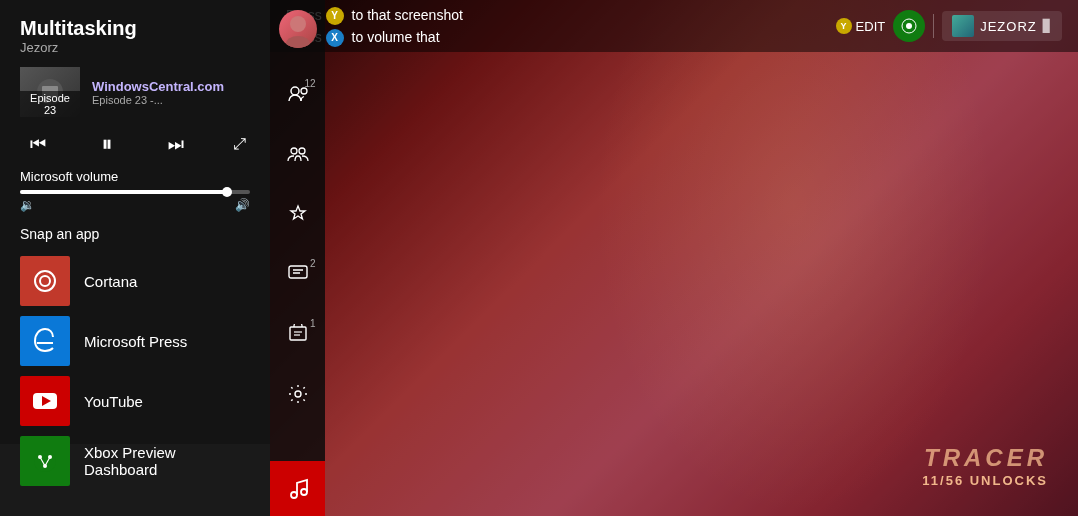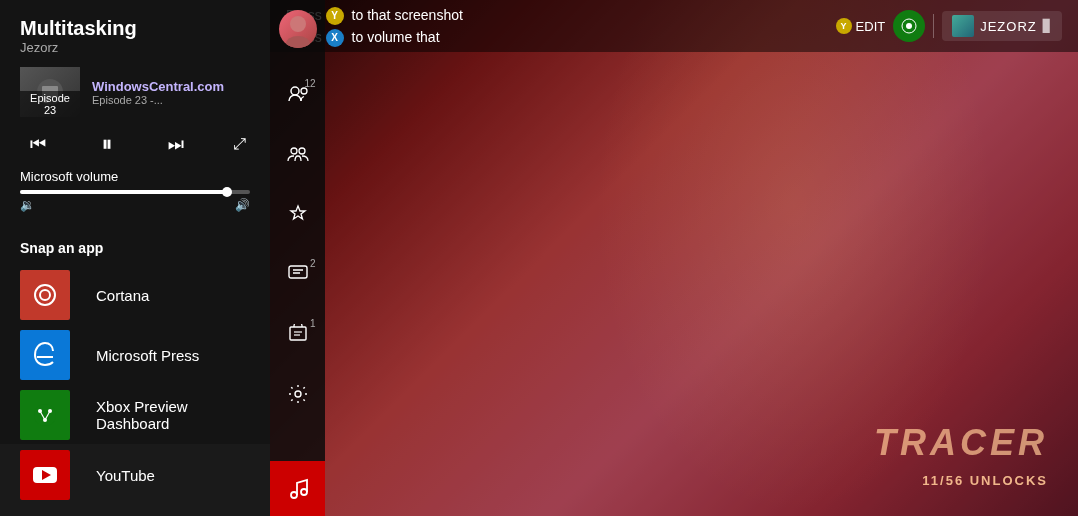--- a/index.html
+++ b/index.html
@@ -20,23 +20,23 @@
       top: 0;
       right: 0;
       bottom: 0;
       background: linear-gradient(135deg, #2d0a0a 0%, #8b1a1a 20%, #c44 40%, #d4556a 60%, #b03040 80%, #6a1a2a 100%);
       overflow: hidden;
     }
 
     
     .tracer-text {
       position: absolute;
-      bottom: 52px;
+      bottom: 44px;
       right: 30px;
-      font-size: 36px;
+      font-size: 24px;
       font-weight: 900;
       color: rgba(255,200,150,0.7);
       letter-spacing: 4px;
       text-transform: uppercase;
       font-style: italic;
     }
     .unlocks-text {
       position: absolute;
       bottom: 28px;
       right: 30px;
@@ -308,35 +308,34 @@
     }
     .volume-icons {
       display: flex;
       justify-content: space-between;
       font-size: 12px;
       color: #aaa;
     }
 
     .snap-section-label {
       font-size: 14px;
-      font-weight: 700;
+      font-weight: 400;
       color: #fff;
       margin-bottom: 10px;
-      margin-top: 14px;
     }
 
     .app-list {
       display: flex;
       flex-direction: column;
       gap: 2px;
     }
     .app-item {
       display: flex;
       align-items: center;
-      gap: 26px;
+      gap: 14px;
       padding: 4px 0;
       cursor: pointer;
     }
     .app-icon {
       width: 50px;
       height: 50px;
       display: flex;
       align-items: center;
       justify-content: center;
       font-size: 22px;
@@ -582,39 +581,39 @@
     </div>
 
     <div class="app-item">
       <div class="app-icon edge">
         <svg width="28" height="28" viewBox="0 0 28 28">
             <path d="M22 10c0-5-3.6-8-8-8C8.5 2 4 7 4 14c0 6 4 10 10 10 3 0 6-1 8-3" stroke="white" stroke-width="2" fill="none"></path>
             <path d="M6 16h16" stroke="white" stroke-width="2"></path>
           </svg>
       </div>
       <span class="app-label">Microsoft Press</span>
+    </div>
+
+    <div class="app-item">
+      <div class="app-icon youtube">
+        <svg width="28" height="28" viewBox="0 0 28 28">
+            <rect x="2" y="6" width="24" height="16" rx="4" fill="white"></rect>
+            <polygon points="11,9 20,14 11,19" fill="#cc0000"></polygon>
+          </svg>
+      </div>
+      <span class="app-label">YouTube</span>
     </div>
 
     <div class="app-item">
       <div class="app-icon xbox">
         <svg width="28" height="28" viewBox="0 0 28 28">
             <circle cx="14" cy="14" r="11" fill="#107c10"></circle>
             <circle cx="9" cy="10" r="2" fill="white"></circle>
             <circle cx="19" cy="10" r="2" fill="white"></circle>
             <circle cx="14" cy="19" r="2" fill="white"></circle>
             <line x1="9" y1="10" x2="14" y2="19" stroke="white" stroke-width="1.2"></line>
             <line x1="19" y1="10" x2="14" y2="19" stroke="white" stroke-width="1.2"></line>
           </svg>
       </div>
       <span class="app-label">Xbox Preview Dashboard</span>
     </div>
-
-    <div class="app-item">
-      <div class="app-icon youtube">
-        <svg width="28" height="28" viewBox="0 0 28 28">
-            <rect x="2" y="6" width="24" height="16" rx="4" fill="white"></rect>
-            <polygon points="11,9 20,14 11,19" fill="#cc0000"></polygon>
-          </svg>
-      </div>
-      <span class="app-label">YouTube</span>
-    </div>
   </div>
 </div>
 
 </body></html>

